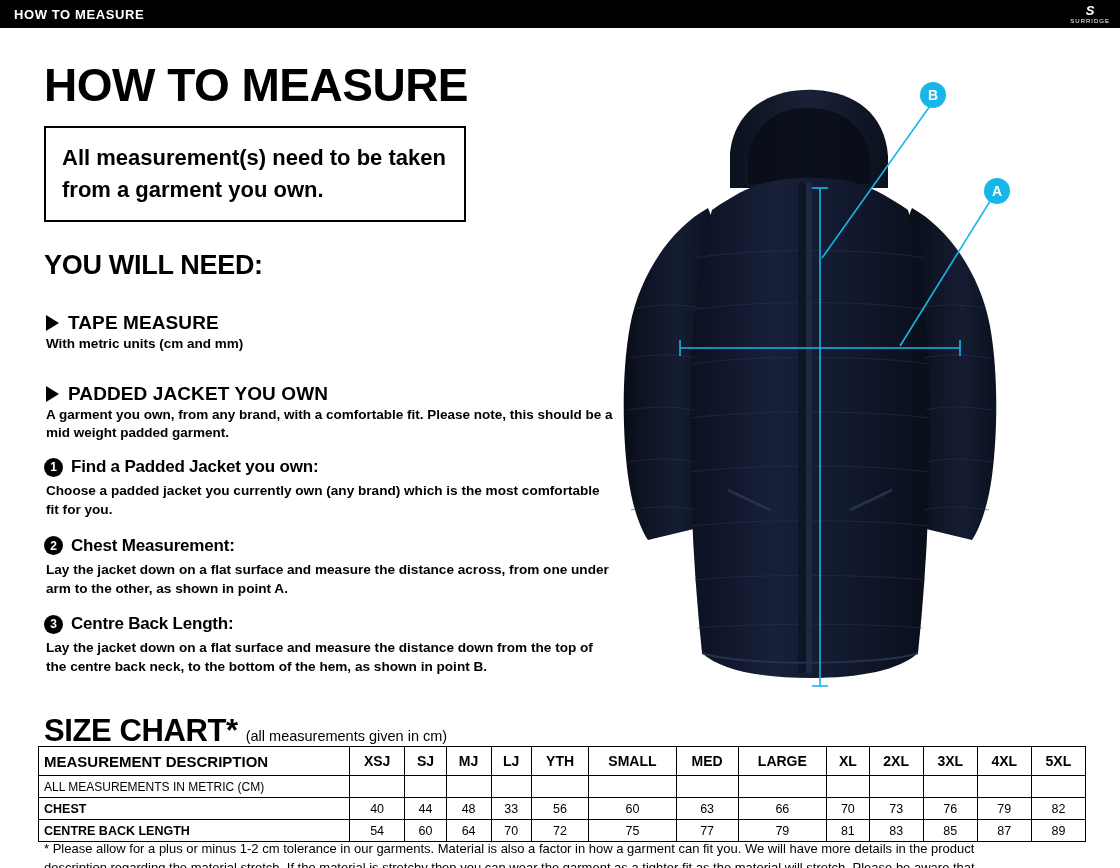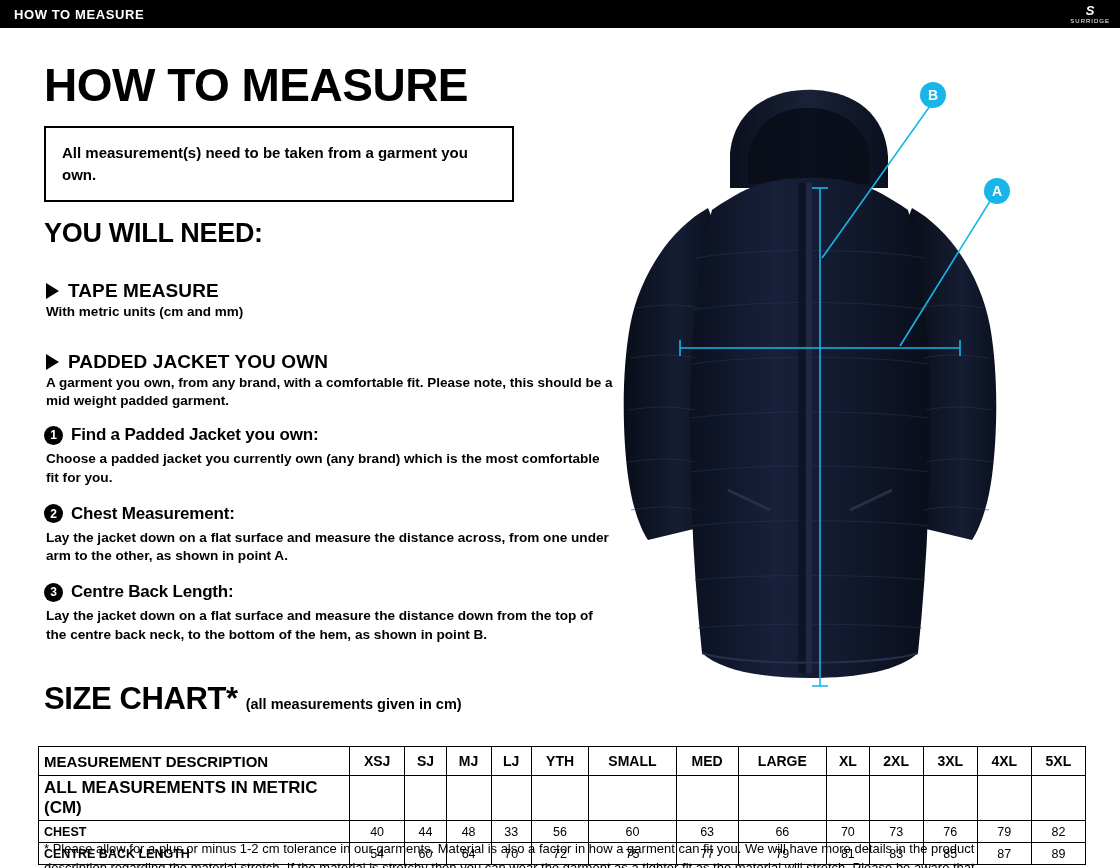--- a/index.html
+++ b/index.html
@@ -74,26 +74,26 @@
     font-size: 46px;
     font-weight: bold;
     letter-spacing: -0.5px;
     margin: 0 0 18px 0;
     line-height: 1;
   }
 
   .callout {
     border: 2px solid #000;
     padding: 14px 16px;
-    font-size: 15px;
+    font-size: 22px;
     font-weight: bold;
     line-height: 1.45;
-    width: 470px;
+    width: 422px;
     box-sizing: border-box;
-    margin-bottom: 16px;
+    margin-bottom: 28px;
   }
 
   h2.section-title {
     font-size: 27px;
     font-weight: bold;
     margin: 0 0 6px 0;
     letter-spacing: -0.3px;
   }
 
   .need-item {
@@ -163,21 +163,21 @@
     font-size: 31px;
     font-weight: bold;
     margin: 36px 0 0 0;
     letter-spacing: -0.4px;
     display: flex;
     align-items: baseline;
   }
   .chart-title .asterisk { font-size: 31px; }
   .chart-title .sub {
     font-size: 14.5px;
-    font-weight: bold;
+    font-weight: normal;
     letter-spacing: 0;
     padding-left: 8px;
   }
 
   
   .table-wrap {
     position: absolute;
     left: 38px;
     top: 718px;
     width: 1048px;
@@ -207,22 +207,22 @@
     height: 24px;
   }
   table.size-chart thead th.desc {
     font-size: 15px;
   }
   table.size-chart tbody td {
     height: 17px;
     font-size: 12.5px;
   }
   table.size-chart tbody tr.metric-row td {
-    font-weight: bold;
-    font-size: 17px;
+    font-weight: normal;
+    font-size: 12px;
   }
   table.size-chart tbody tr.metric-row td.blank {
     border-left: 1px solid #000;
   }
   td.datacell { font-weight: normal; }
 
   .footnote {
     position: absolute;
     left: 44px;
     top: 812px;

